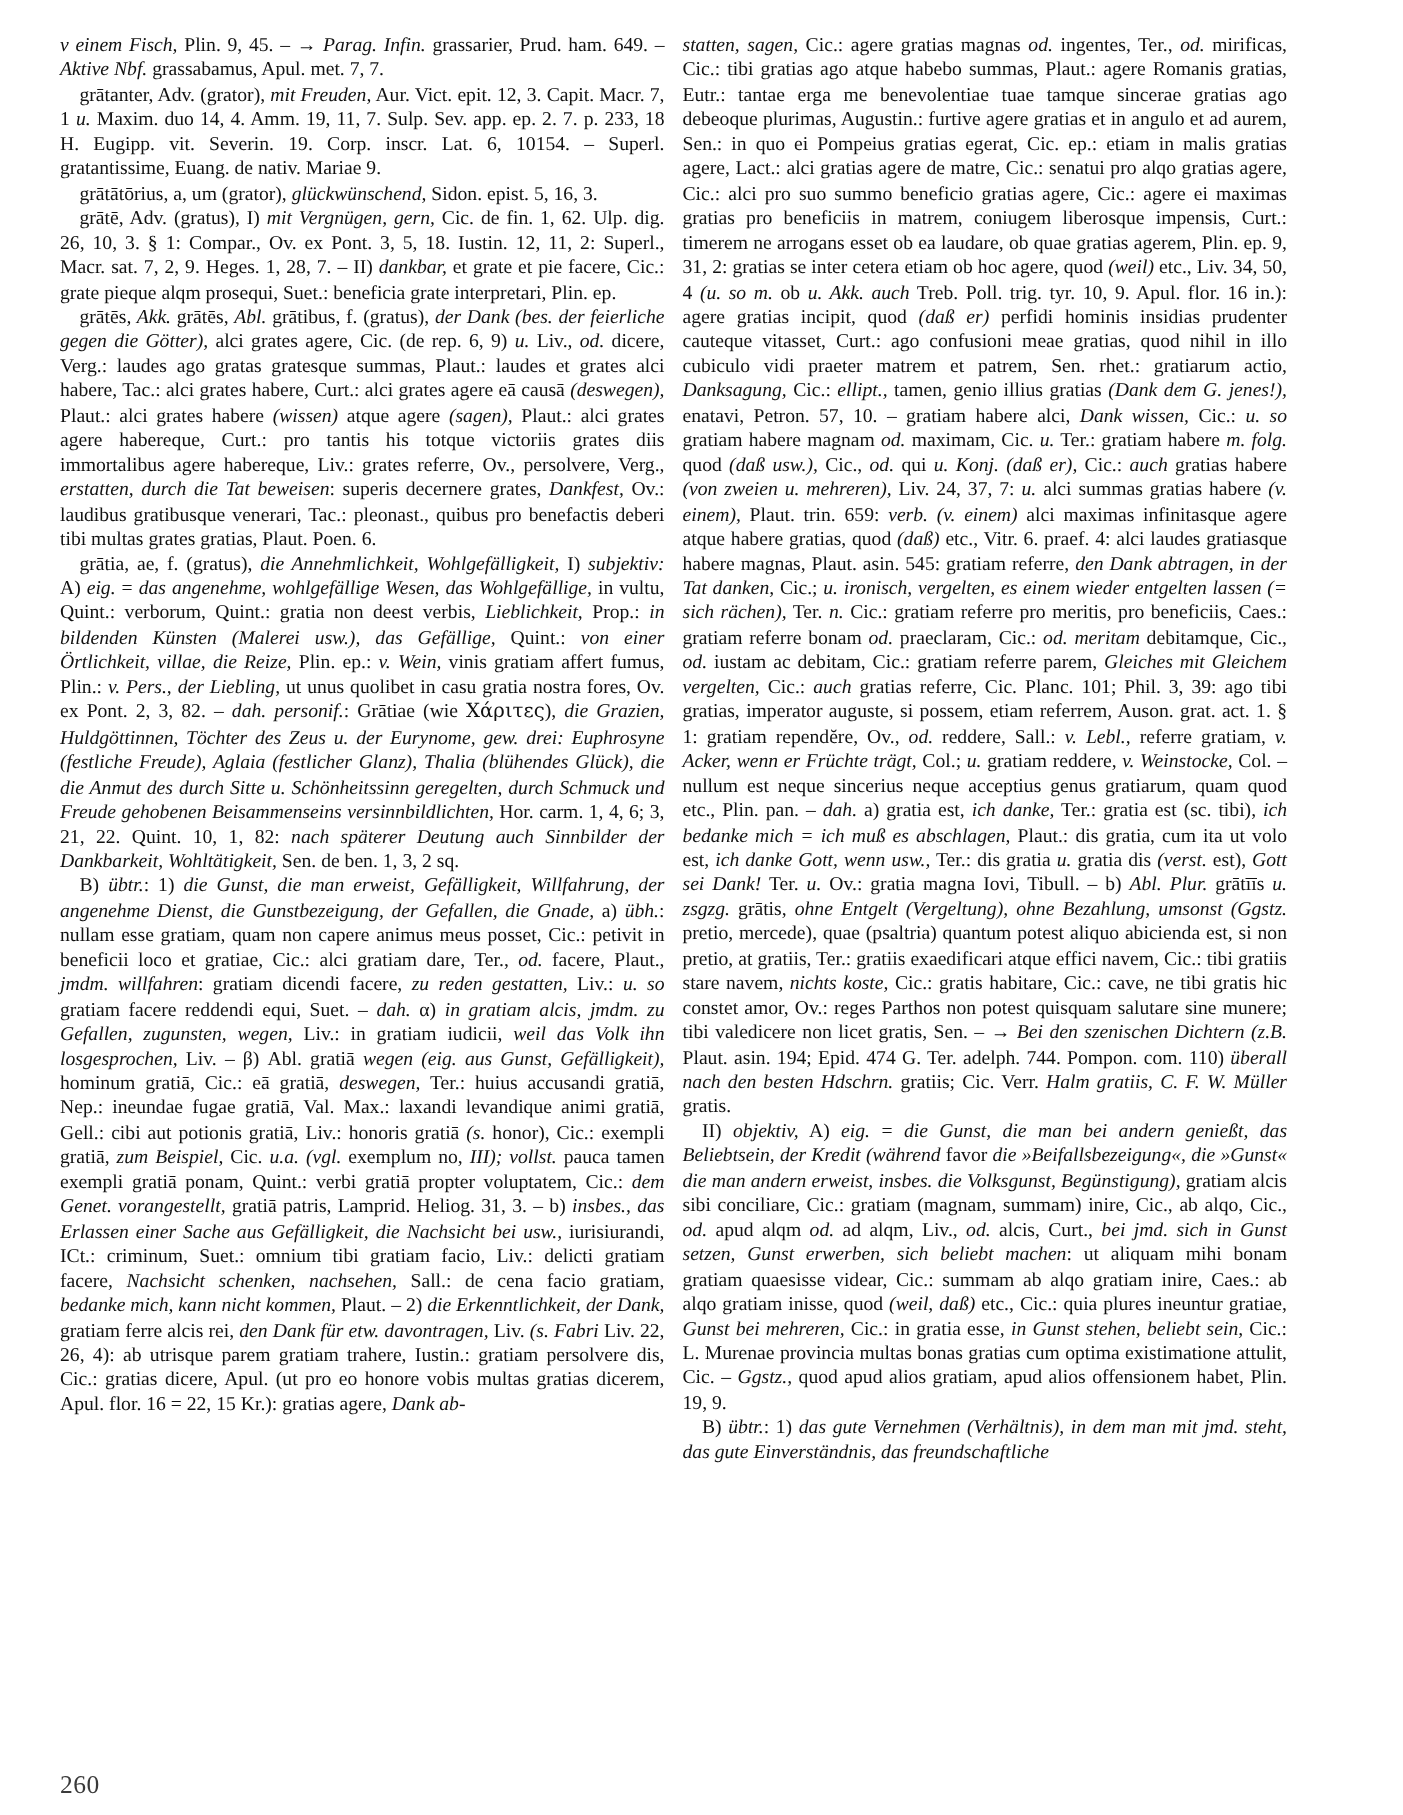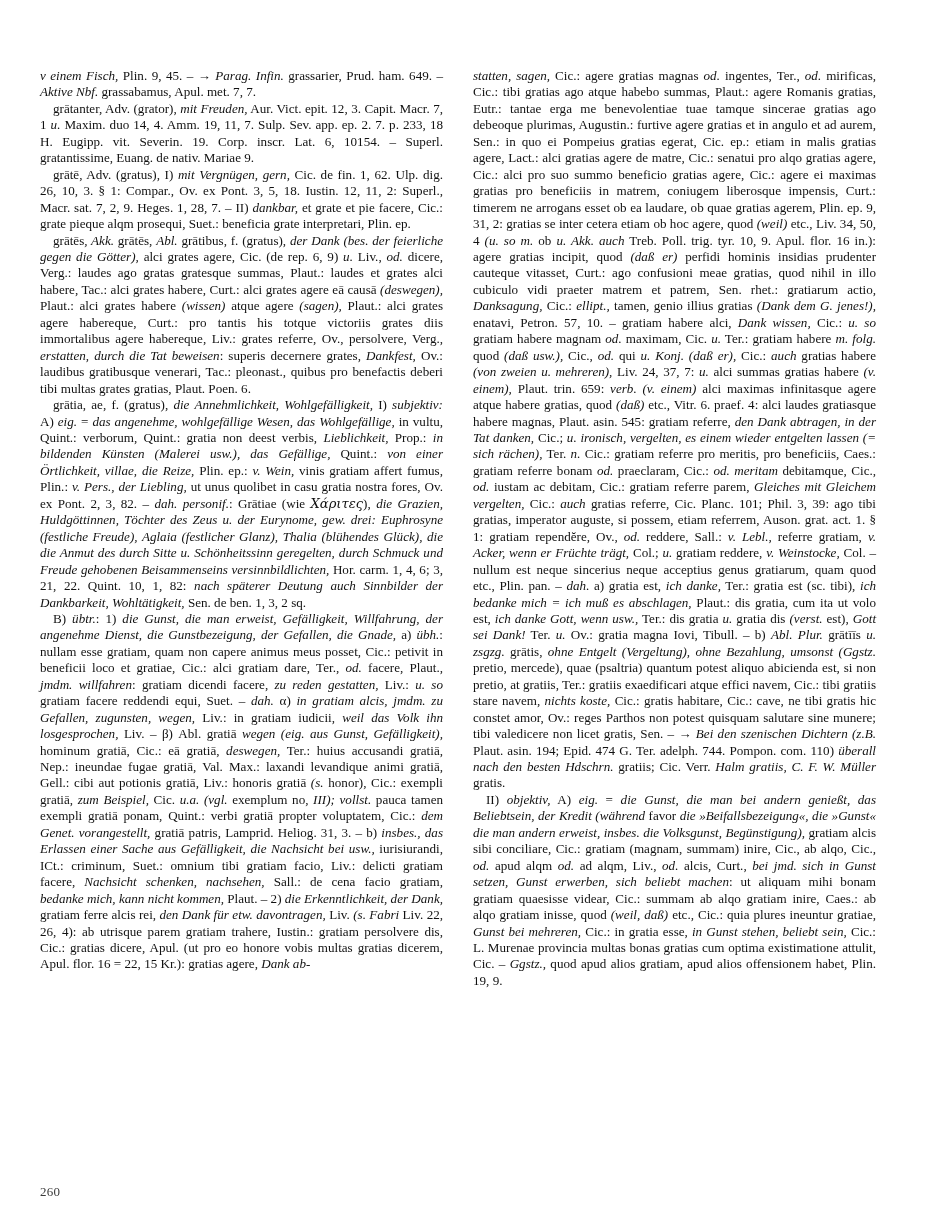--- a/index.html
+++ b/index.html
@@ -16,24 +16,23 @@
   }
   .page {
     position: relative;
     width: 935px;
     height: 1210px;
     box-sizing: border-box;
     padding: 22px 38px 8px 40px;
   }
   .columns {
     display: flex;
-    gap: 30px;
+    gap: 12px;
     width: 100%;
     height: 1140px;
-    margin-top: 46px;
   }
   .col {
     width: 403px;
     flex: 0 0 403px;
     font-size: 13.1px;
     line-height: 16.45px;
     text-align: justify;
     text-justify: inter-word;
     hyphens: manual;
   }
@@ -53,43 +52,44 @@
   }
   .it {
     font-style: italic;
   }
   .bi {
     font-weight: normal;
     font-style: italic;
   }
   .gr {
     font-family: "DejaVu Serif", serif;
-    font-style: italic;
   }
   .pageno {
     position: absolute;
     left: 40px;
     bottom: 10px;
-    font-size: 13px;
+    font-size: 17px;
     color: #3a3a3a;
     letter-spacing: 0.3px;
   }
 </style>
 </head>
 <body>
 
 <div class="page">
   <div class="columns">
     <div class="col" id="col-left">
         <p class="hang"><span class="it">v einem Fisch,</span><span> Plin. 9, 45. – </span><span>→</span><span class="it"> Parag. Infin.</span><span> grassarier, Prud. ham. 649. – </span><span class="it">Aktive Nbf.</span><span> grassabamus, Apul. met. 7, 7.</span></p>
         <p class="indent"><span class="hw">grātanter</span><span>, Adv. (grator), </span><span class="bi">mit Freuden,</span><span> Aur. Vict. epit. 12, 3. Capit. Macr. 7, 1 </span><span class="it">u.</span><span> Maxim. duo 14, 4. Amm. 19, 11, 7. Sulp. Sev. app. ep. 2. 7. p. 233, 18 H. Eugipp. vit. Severin. 19. Corp. inscr. Lat. 6, 10154. – Superl. gratantissime, Euang. de nativ. Mariae 9.</span></p>
+        <p class="indent"><span class="hw">grātātōrius</span><span>, a, um (grator), </span><span class="bi">glückwünschend,</span><span> Sidon. epist. 5, 16, 3.</span></p>
         <p class="indent"><span class="hw">grātē</span><span>, Adv. (gratus), I) </span><span class="bi">mit Vergnügen, gern,</span><span> Cic. de fin. 1, 62. Ulp. dig. 26, 10, 3. § 1: Compar., Ov. ex Pont. 3, 5, 18. Iustin. 12, 11, 2: Superl., Macr. sat. 7, 2, 9. Heges. 1, 28, 7. – II) </span><span class="bi">dankbar,</span><span> et grate et pie facere, Cic.: grate pieque alqm prosequi, Suet.: beneficia grate interpretari, Plin. ep.</span></p>
         <p class="indent"><span class="hw">grātēs</span><span class="it">, Akk.</span><span> grātēs, </span><span class="it">Abl.</span><span> grātibus, f. (gratus), </span><span class="it">der </span><span class="bi">Dank</span><span class="it"> (bes. der feierliche gegen die Götter),</span><span> alci grates agere, Cic. (de rep. 6, 9) </span><span class="it">u.</span><span> Liv., </span><span class="it">od.</span><span> dicere, Verg.: laudes ago gratas gratesque summas, Plaut.: laudes et grates alci habere, Tac.: alci grates habere, Curt.: alci grates agere eā causā </span><span class="it">(deswegen),</span><span> Plaut.: alci grates habere </span><span class="it">(wissen)</span><span> atque agere </span><span class="it">(sagen),</span><span> Plaut.: alci grates agere habereque, Curt.: pro tantis his totque victoriis grates diis immortalibus agere habereque, Liv.: grates referre, Ov., persolvere, Verg., </span><span class="it">erstatten, durch die Tat beweisen</span><span>: superis decernere grates, </span><span class="it">Dankfest,</span><span> Ov.: laudibus gratibusque venerari, Tac.: pleonast., quibus pro benefactis deberi tibi multas grates gratias, Plaut. Poen. 6.</span></p>
         <p class="indent"><span class="hw">grātia</span><span>, ae, f. (gratus), </span><span class="it">die </span><span class="bi">Annehmlichkeit, Wohlgefälligkeit,</span><span> I) </span><span class="it">subjektiv:</span><span> A) </span><span class="it">eig.</span><span> = </span><span class="it">das </span><span class="bi">angenehme, wohlgefällige Wesen, das Wohlgefällige,</span><span> in vultu, Quint.: verborum, Quint.: gratia non deest verbis, </span><span class="it">Lieblichkeit,</span><span> Prop.: </span><span class="it">in bildenden Künsten (Malerei usw.), das Gefällige,</span><span> Quint.: </span><span class="it">von einer Örtlichkeit, villae, die Reize,</span><span> Plin. ep.: </span><span class="it">v. Wein,</span><span> vinis gratiam affert fumus, Plin.: </span><span class="it">v. Pers., der Liebling,</span><span> ut unus quolibet in casu gratia nostra fores, Ov. ex Pont. 2, 3, 82. – </span><span class="it">dah. personif.</span><span>: </span><span class="hw">Grātiae</span><span> (wie </span><span class="gr">Χάριτες</span><span>), </span><span class="it">die </span><span class="bi">Grazien, Huldgöttinnen,</span><span class="it"> Töchter des Zeus u. der Eurynome, gew. drei: Euphrosyne (festliche Freude), Aglaia (festlicher Glanz), Thalia (blühendes Glück), die die Anmut des durch Sitte u. Schönheitssinn geregelten, durch Schmuck und Freude gehobenen Beisammenseins versinnbildlichten,</span><span> Hor. carm. 1, 4, 6; 3, 21, 22. Quint. 10, 1, 82: </span><span class="it">nach späterer Deutung auch Sinnbilder der Dankbarkeit, Wohltätigkeit,</span><span> Sen. de ben. 1, 3, 2 sq.</span></p>
         <p class="indent"><span>B) </span><span class="it">übtr.</span><span>: 1) </span><span class="it">die </span><span class="bi">Gunst,</span><span class="it"> die man erweist, </span><span class="bi">Gefälligkeit, Willfahrung,</span><span class="it"> der </span><span class="bi">angenehme Dienst,</span><span class="it"> die </span><span class="bi">Gunstbezeigung,</span><span class="it"> der </span><span class="bi">Gefallen,</span><span class="it"> die </span><span class="bi">Gnade,</span><span> a) </span><span class="it">übh.</span><span>: nullam esse gratiam, quam non capere animus meus posset, Cic.: petivit in beneficii loco et gratiae, Cic.: alci gratiam dare, Ter., </span><span class="it">od.</span><span> facere, Plaut., </span><span class="it">jmdm. willfahren</span><span>: gratiam dicendi facere, </span><span class="it">zu reden gestatten,</span><span> Liv.: </span><span class="it">u. so</span><span> gratiam facere reddendi equi, Suet. – </span><span class="it">dah.</span><span> α) </span><span class="it">in gratiam alcis, jmdm.</span><span> </span><span class="bi">zu Gefallen, zugunsten, wegen,</span><span> Liv.: in gratiam iudicii, </span><span class="it">weil das Volk ihn losgesprochen,</span><span> Liv. – β) Abl. gratiā </span><span class="bi">wegen (eig. aus Gunst, Gefälligkeit),</span><span> hominum gratiā, Cic.: eā gratiā, </span><span class="it">deswegen,</span><span> Ter.: huius accusandi gratiā, Nep.: ineundae fugae gratiā, Val. Max.: laxandi levandique animi gratiā, Gell.: cibi aut potionis gratiā, Liv.: honoris gratiā </span><span class="it">(s.</span><span> honor), Cic.: exempli gratiā, </span><span class="it">zum Beispiel,</span><span> Cic. </span><span class="it">u.a. (vgl.</span><span> exemplum no, </span><span class="it">III); vollst.</span><span> pauca tamen exempli gratiā ponam, Quint.: verbi gratiā propter voluptatem, Cic.: </span><span class="it">dem Genet. vorangestellt,</span><span> gratiā patris, Lamprid. Heliog. 31, 3. – b) </span><span class="it">insbes., das </span><span class="bi">Erlassen</span><span class="it"> einer Sache aus Gefälligkeit, die </span><span class="bi">Nachsicht</span><span class="it"> bei usw.,</span><span> iurisiurandi, ICt.: criminum, Suet.: omnium tibi gratiam facio, Liv.: delicti gratiam facere, </span><span class="it">Nachsicht schenken, nachsehen,</span><span> Sall.: de cena facio gratiam, </span><span class="it">bedanke mich, kann nicht kommen,</span><span> Plaut. – 2) </span><span class="it">die </span><span class="bi">Erkenntlichkeit,</span><span class="it"> der </span><span class="bi">Dank,</span><span> gratiam ferre alcis rei, </span><span class="it">den Dank für etw. davontragen,</span><span> Liv. </span><span class="it">(s. Fabri</span><span> Liv. 22, 26, 4): ab utrisque parem gratiam trahere, Iustin.: gratiam persolvere dis, Cic.: gratias dicere, Apul. (ut pro eo honore vobis multas gratias dicerem, Apul. flor. 16 = 22, 15 Kr.): gratias agere, </span><span class="it">Dank ab-</span></p>
       </div>
     <div class="col" id="col-right">
         <p class="hang"><span class="it">statten, sagen,</span><span> Cic.: agere gratias magnas </span><span class="it">od.</span><span> ingentes, Ter., </span><span class="it">od.</span><span> mirificas, Cic.: tibi gratias ago atque habebo summas, Plaut.: agere Romanis gratias, Eutr.: tantae erga me benevolentiae tuae tamque sincerae gratias ago debeoque plurimas, Augustin.: furtive agere gratias et in angulo et ad aurem, Sen.: in quo ei Pompeius gratias egerat, Cic. ep.: etiam in malis gratias agere, Lact.: alci gratias agere de matre, Cic.: senatui pro alqo gratias agere, Cic.: alci pro suo summo beneficio gratias agere, Cic.: agere ei maximas gratias pro beneficiis in matrem, coniugem liberosque impensis, Curt.: timerem ne arrogans esset ob ea laudare, ob quae gratias agerem, Plin. ep. 9, 31, 2: gratias se inter cetera etiam ob hoc agere, quod </span><span class="it">(weil)</span><span> etc., Liv. 34, 50, 4 </span><span class="it">(u. so m.</span><span> ob </span><span class="it">u. Akk. auch</span><span> Treb. Poll. trig. tyr. 10, 9. Apul. flor. 16 in.): agere gratias incipit, quod </span><span class="it">(daß er)</span><span> perfidi hominis insidias prudenter cauteque vitasset, Curt.: ago confusioni meae gratias, quod nihil in illo cubiculo vidi praeter matrem et patrem, Sen. rhet.: gratiarum actio, </span><span class="it">Danksagung,</span><span> Cic.: </span><span class="it">ellipt.,</span><span> tamen, genio illius gratias </span><span class="it">(Dank dem G. jenes!),</span><span> enatavi, Petron. 57, 10. – gratiam habere alci, </span><span class="it">Dank wissen,</span><span> Cic.: </span><span class="it">u. so</span><span> gratiam habere magnam </span><span class="it">od.</span><span> maximam, Cic. </span><span class="it">u.</span><span> Ter.: gratiam habere </span><span class="it">m. folg.</span><span> quod </span><span class="it">(daß usw.),</span><span> Cic., </span><span class="it">od.</span><span> qui </span><span class="it">u. Konj. (daß er),</span><span> Cic.: </span><span class="it">auch</span><span> gratias habere </span><span class="it">(von zweien u. mehreren),</span><span> Liv. 24, 37, 7: </span><span class="it">u.</span><span> alci summas gratias habere </span><span class="it">(v. einem),</span><span> Plaut. trin. 659: </span><span class="it">verb. (v. einem)</span><span> alci maximas infinitasque agere atque habere gratias, quod </span><span class="it">(daß)</span><span> etc., Vitr. 6. praef. 4: alci laudes gratiasque habere magnas, Plaut. asin. 545: gratiam referre, </span><span class="it">den Dank abtragen, in der Tat danken,</span><span> Cic.; </span><span class="it">u. ironisch, vergelten, es einem wieder entgelten lassen (= sich rächen),</span><span> Ter. </span><span class="it">n.</span><span> Cic.: gratiam referre pro meritis, pro beneficiis, Caes.: gratiam referre bonam </span><span class="it">od.</span><span> praeclaram, Cic.: </span><span class="it">od. meritam</span><span> debitamque, Cic., </span><span class="it">od.</span><span> iustam ac debitam, Cic.: gratiam referre parem, </span><span class="it">Gleiches mit Gleichem vergelten,</span><span> Cic.: </span><span class="it">auch</span><span> gratias referre, Cic. Planc. 101; Phil. 3, 39: ago tibi gratias, imperator auguste, si possem, etiam referrem, Auson. grat. act. 1. § 1: gratiam rependĕre, Ov., </span><span class="it">od.</span><span> reddere, Sall.: </span><span class="it">v. Lebl.,</span><span> referre gratiam, </span><span class="it">v. Acker, wenn er Früchte trägt,</span><span> Col.; </span><span class="it">u.</span><span> gratiam reddere, </span><span class="it">v. Weinstocke,</span><span> Col. – nullum est neque sincerius neque acceptius genus gratiarum, quam quod etc., Plin. pan. – </span><span class="it">dah.</span><span> a) gratia est, </span><span class="it">ich danke,</span><span> Ter.: gratia est (sc. tibi), </span><span class="it">ich bedanke mich = ich muß es abschlagen,</span><span> Plaut.: dis gratia, cum ita ut volo est, </span><span class="it">ich danke Gott, wenn usw.,</span><span> Ter.: dis gratia </span><span class="it">u.</span><span> gratia dis </span><span class="it">(verst.</span><span> est), </span><span class="it">Gott sei Dank!</span><span> Ter. </span><span class="it">u.</span><span> Ov.: gratia magna Iovi, Tibull. – b) </span><span class="it">Abl. Plur.</span><span> grātīīs </span><span class="it">u. zsgzg.</span><span> grātis, </span><span class="bi">ohne Entgelt (Vergeltung), ohne Bezahlung, umsonst</span><span class="it"> (Ggstz.</span><span> pretio, mercede), quae (psaltria) quantum potest aliquo abicienda est, si non pretio, at gratiis, Ter.: gratiis exaedificari atque effici navem, Cic.: tibi gratiis stare navem, </span><span class="it">nichts koste,</span><span> Cic.: gratis habitare, Cic.: cave, ne tibi gratis hic constet amor, Ov.: reges Parthos non potest quisquam salutare sine munere; tibi valedicere non licet gratis, Sen. – </span><span>→</span><span class="it"> Bei den szenischen Dichtern (z.B.</span><span> Plaut. asin. 194; Epid. 474 G. Ter. adelph. 744. Pompon. com. 110) </span><span class="it">überall nach den besten Hdschrn.</span><span> gratiis; Cic. Verr. </span><span class="it">Halm gratiis, C. F. W. Müller</span><span> gratis.</span></p>
         <p class="indent"><span>II) </span><span class="it">objektiv,</span><span> A) </span><span class="it">eig.</span><span> = </span><span class="it">die </span><span class="bi">Gunst,</span><span class="it"> die man bei andern genießt, das </span><span class="bi">Beliebtsein,</span><span class="it"> der </span><span class="bi">Kredit</span><span class="it"> (während</span><span> favor </span><span class="it">die »Beifallsbezeigung«, die »Gunst« die man andern erweist, insbes. die Volksgunst, Begünstigung),</span><span> gratiam alcis sibi conciliare, Cic.: gratiam (magnam, summam) inire, Cic., ab alqo, Cic., </span><span class="it">od.</span><span> apud alqm </span><span class="it">od.</span><span> ad alqm, Liv., </span><span class="it">od.</span><span> alcis, Curt., </span><span class="it">bei jmd. sich in Gunst setzen, Gunst erwerben, sich beliebt machen</span><span>: ut aliquam mihi bonam gratiam quaesisse videar, Cic.: summam ab alqo gratiam inire, Caes.: ab alqo gratiam inisse, quod </span><span class="it">(weil, daß)</span><span> etc., Cic.: quia plures ineuntur gratiae, </span><span class="it">Gunst bei mehreren,</span><span> Cic.: in gratia esse, </span><span class="it">in Gunst stehen, beliebt sein,</span><span> Cic.: L. Murenae provincia multas bonas gratias cum optima existimatione attulit, Cic. – </span><span class="it">Ggstz.,</span><span> quod apud alios gratiam, apud alios offensionem habet, Plin. 19, 9.</span></p>
+        <p class="indent"><span>B) </span><span class="it">übtr.</span><span>: 1) </span><span class="it">das </span><span class="bi">gute Vernehmen (Verhältnis</span><span class="it">), in dem man mit jmd. steht, das </span><span class="bi">gute Einverständnis,</span><span class="it"> das </span><span class="bi">freundschaftliche</span></p>
       </div>
   </div>
   <div class="pageno">260</div>
 </div>
 
 </body></html>

